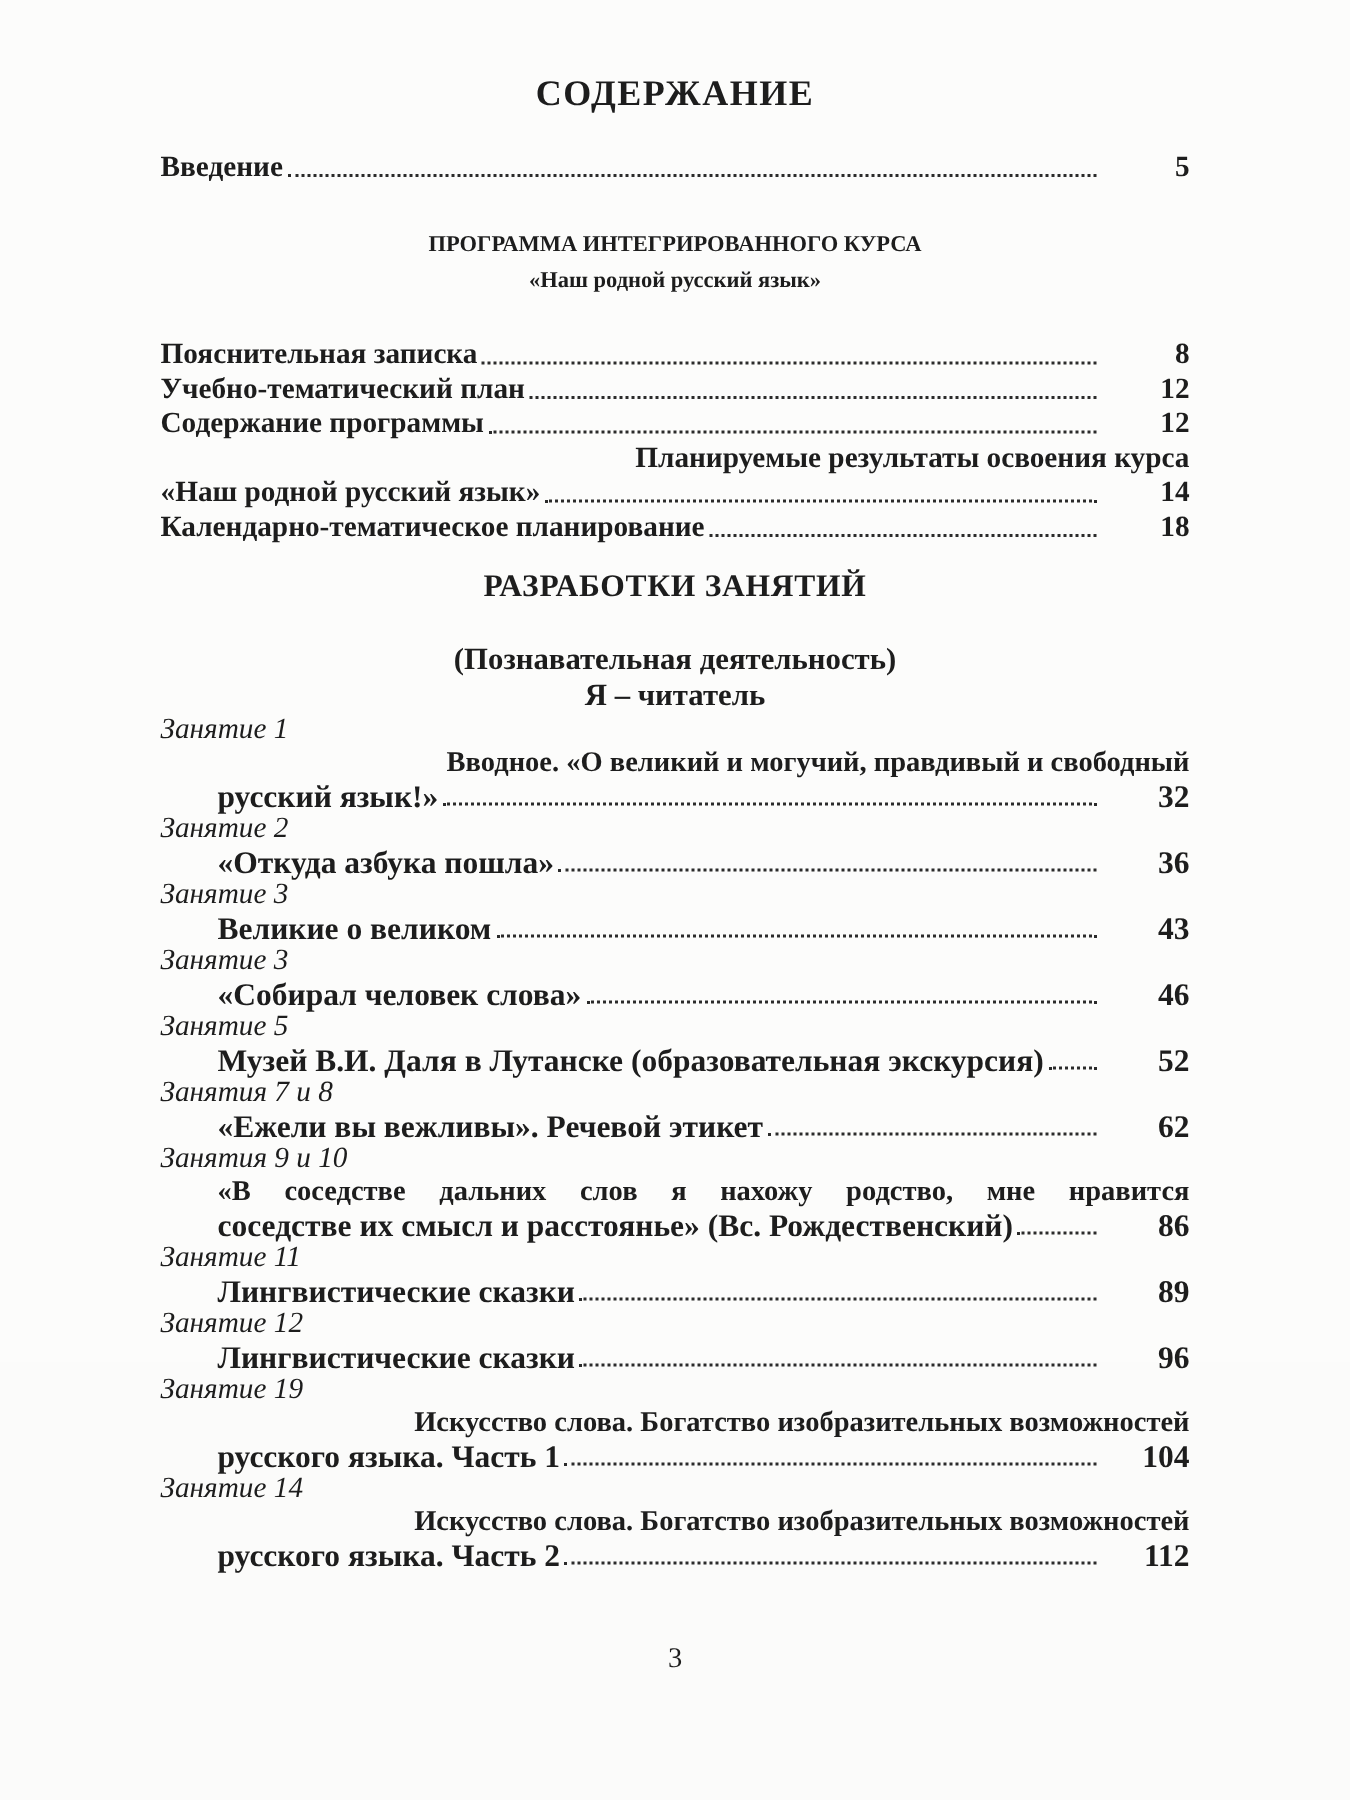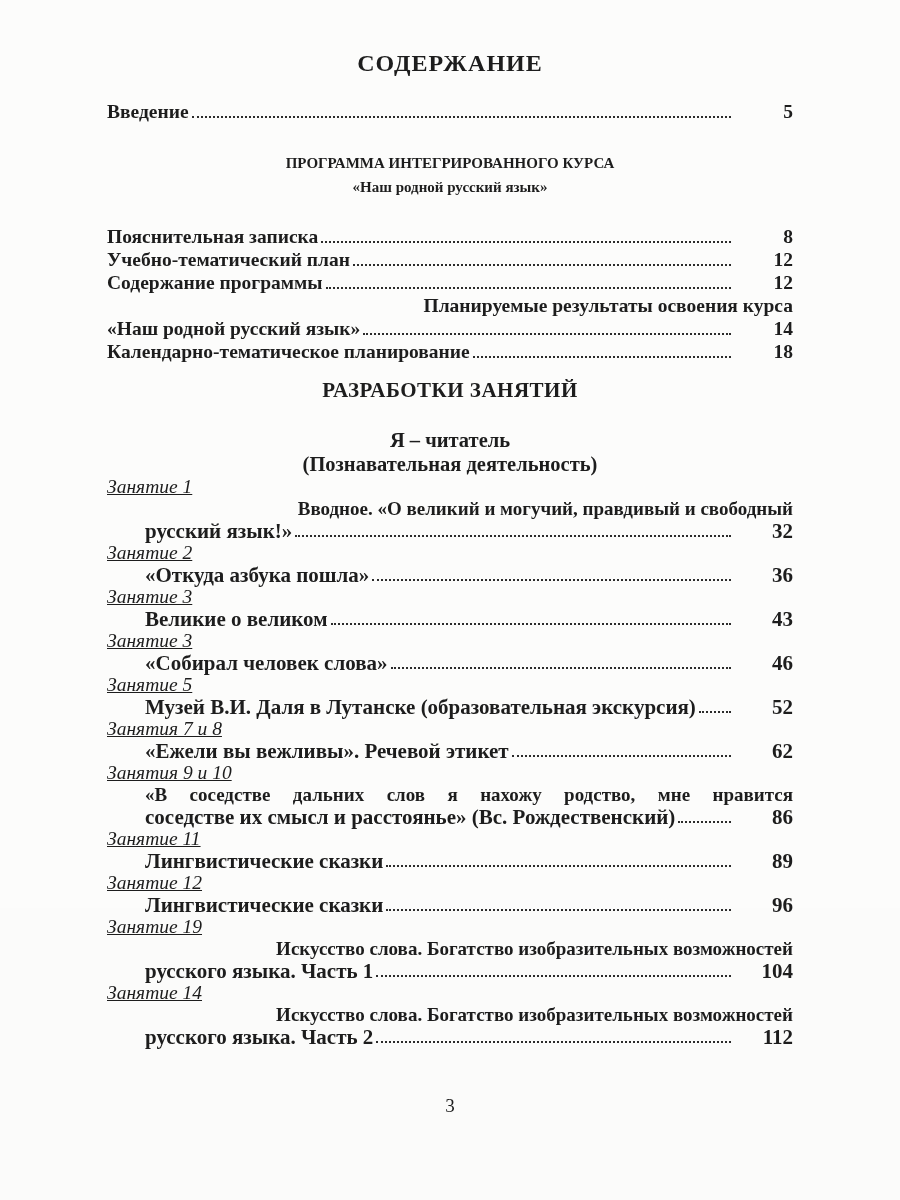--- a/index.html
+++ b/index.html
@@ -89,21 +89,20 @@
     font-weight: bold;
     font-size: 20.5px;
     line-height: 24px;
   }
 
   .lessons .lesson-label {
     font-style: italic;
     font-weight: normal;
     font-size: 19.5px;
     line-height: 22px;
-    text-decoration: underline;
   }
   .lessons .lesson-body { padding-left: 38px; }
   .lessons .row { font-size: 21px; line-height: 22px; }
   .lessons .wrap-line { font-size: 19px; line-height: 22px; }
   .spread {
     text-align: justify;
     text-align-last: justify;
   }
   .footer-page-number {
     margin-top: 47px;
@@ -157,22 +156,22 @@
     <div class="row">
       <span class="t">Календарно-тематическое планирование</span>
       <span class="dots"></span>
       <span class="num">18</span>
     </div>
   </div>
 
   <div class="lessons-heading">РАЗРАБОТКИ ЗАНЯТИЙ</div>
 
   <div class="reader-heading">
+    <div>(Познавательная деятельность)</div>
     <div>Я – читатель</div>
-    <div>(Познавательная деятельность)</div>
   </div>
 
   <div class="lessons">
 
     <div>
       <div class="lesson-label">Занятие 1</div>
       <div class="lesson-body">
         <div class="wrap-line">Вводное. «О великий и могучий, правдивый и свободный</div>
         <div class="row">
           <span class="t">русский язык!»</span>

